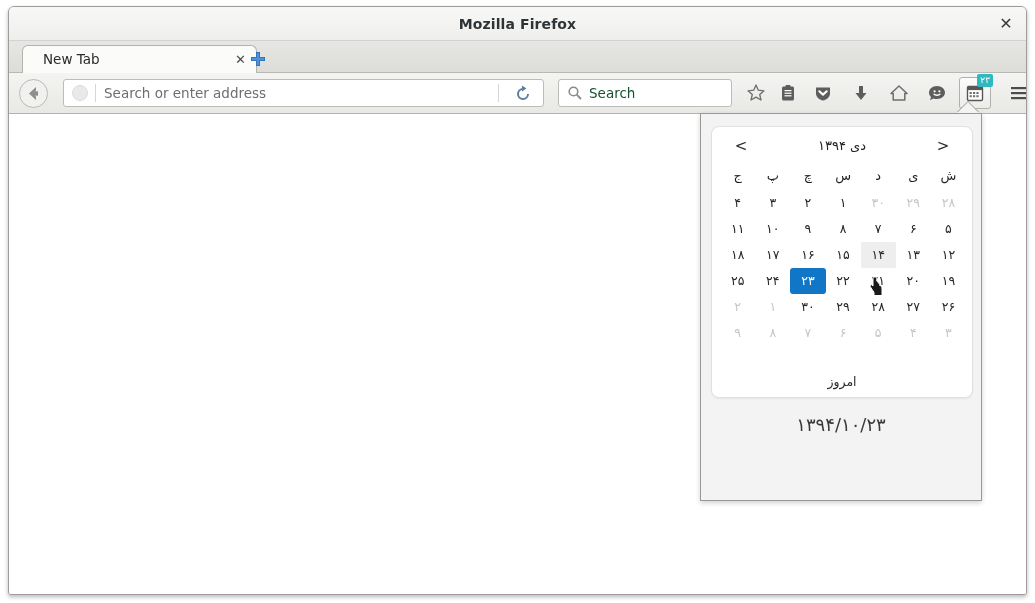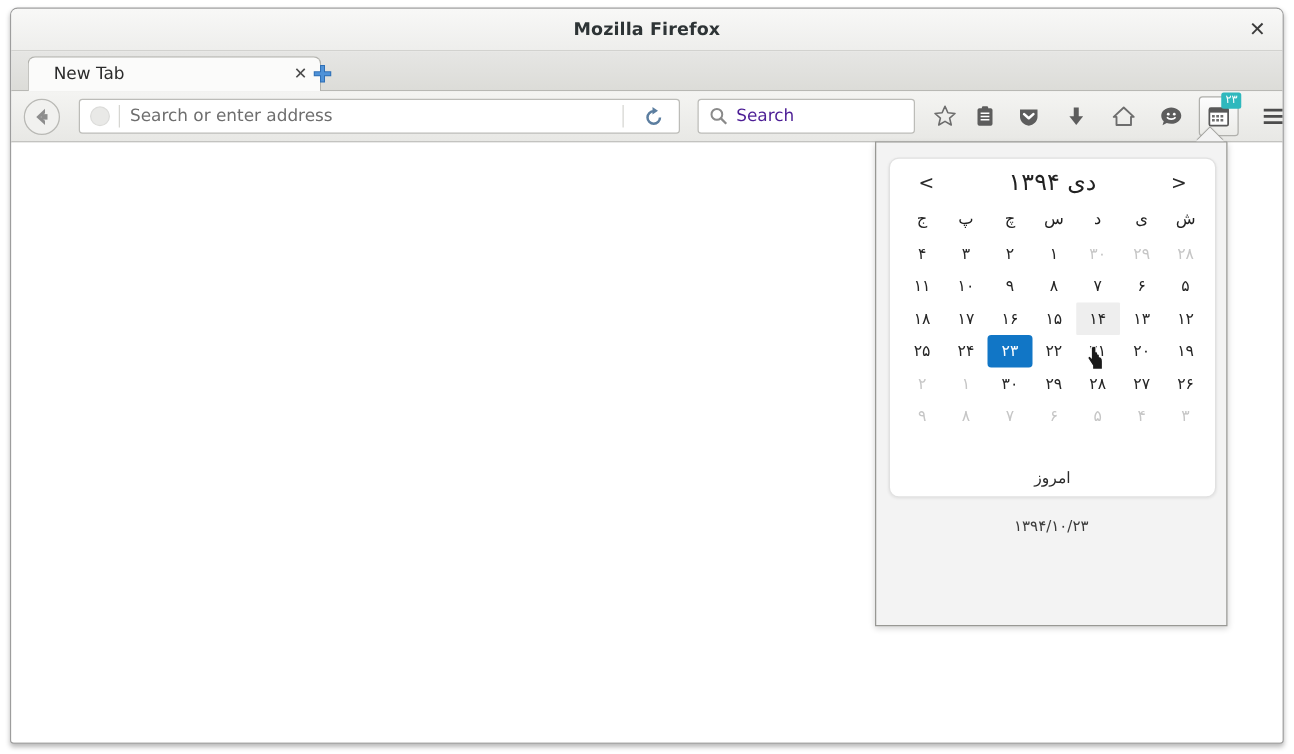--- a/index.html
+++ b/index.html
@@ -113,21 +113,21 @@
     cursor: pointer;
   }
   .searchbar {
     position: absolute; left: 549px; top: 6px;
     width: 174px; height: 28px;
     background: #ffffff; border: 1px solid #bcbcb8; border-radius: 3px;
     box-sizing: border-box;
   }
   .searchbar-text {
     position: absolute; left: 30px; top: 0; height: 26px; line-height: 26px;
-    font-size: 13.5px; color: #4c1d95;
+    font-size: 13.5px; color: #14532d;
   }
   .search-mag { position: absolute; left: 8px; top: 5px; width: 16px; height: 16px; }
 
   .tb-icon {
     position: absolute; top: 6px; width: 28px; height: 28px;
     cursor: pointer;
   }
   .tb-icon svg { position: absolute; left: 4px; top: 4px; }
 
   .cal-btn {
@@ -188,21 +188,21 @@
     position: absolute; top: 0; width: 30px; height: 38px;
     line-height: 38px; text-align: center;
     font-size: 15px; color: #2b2b2b; cursor: pointer;
     font-family: "DejaVu Sans", sans-serif;
   }
   .cal-nav.prev { left: 14px; }
   .cal-nav.next { right: 14px; }
   .cal-title {
     position: absolute; left: 0; top: 0; width: 100%; height: 38px;
     line-height: 38px; text-align: center;
-    font-size: 19px; color: #222222; direction: rtl;
+    font-size: 13px; color: #222222; direction: rtl;
   }
 
   .cal-grid {
     position: absolute; left: 8px; top: 34px;
     width: 246px;
     direction: rtl;
   }
   .cal-row { display: flex; width: 246px; }
   .cal-cell {
     width: 35.14px; height: 26px; line-height: 26px;
@@ -225,21 +225,21 @@
     position: absolute; left: 0; bottom: 8px; width: 100%;
     text-align: center; font-size: 12.5px; color: #2b2b2b;
     direction: rtl; cursor: pointer;
   }
 
   .date-lines {
     position: absolute; left: 0; top: 300px; width: 100%;
     text-align: center;
   }
   .date-fa {
-    font-size: 12px; color: #3a3a3a; direction: rtl;
+    font-size: 18px; color: #3a3a3a; direction: rtl;
     margin-bottom: 18px; letter-spacing: 0.5px;
   }
   .date-gr {
     font-size: 14.5px; color: #3a3a3a;
   }
 
   
   .cursor {
     position: absolute; left: 869px; top: 277px;
     width: 16px; height: 20px; z-index: 60;

